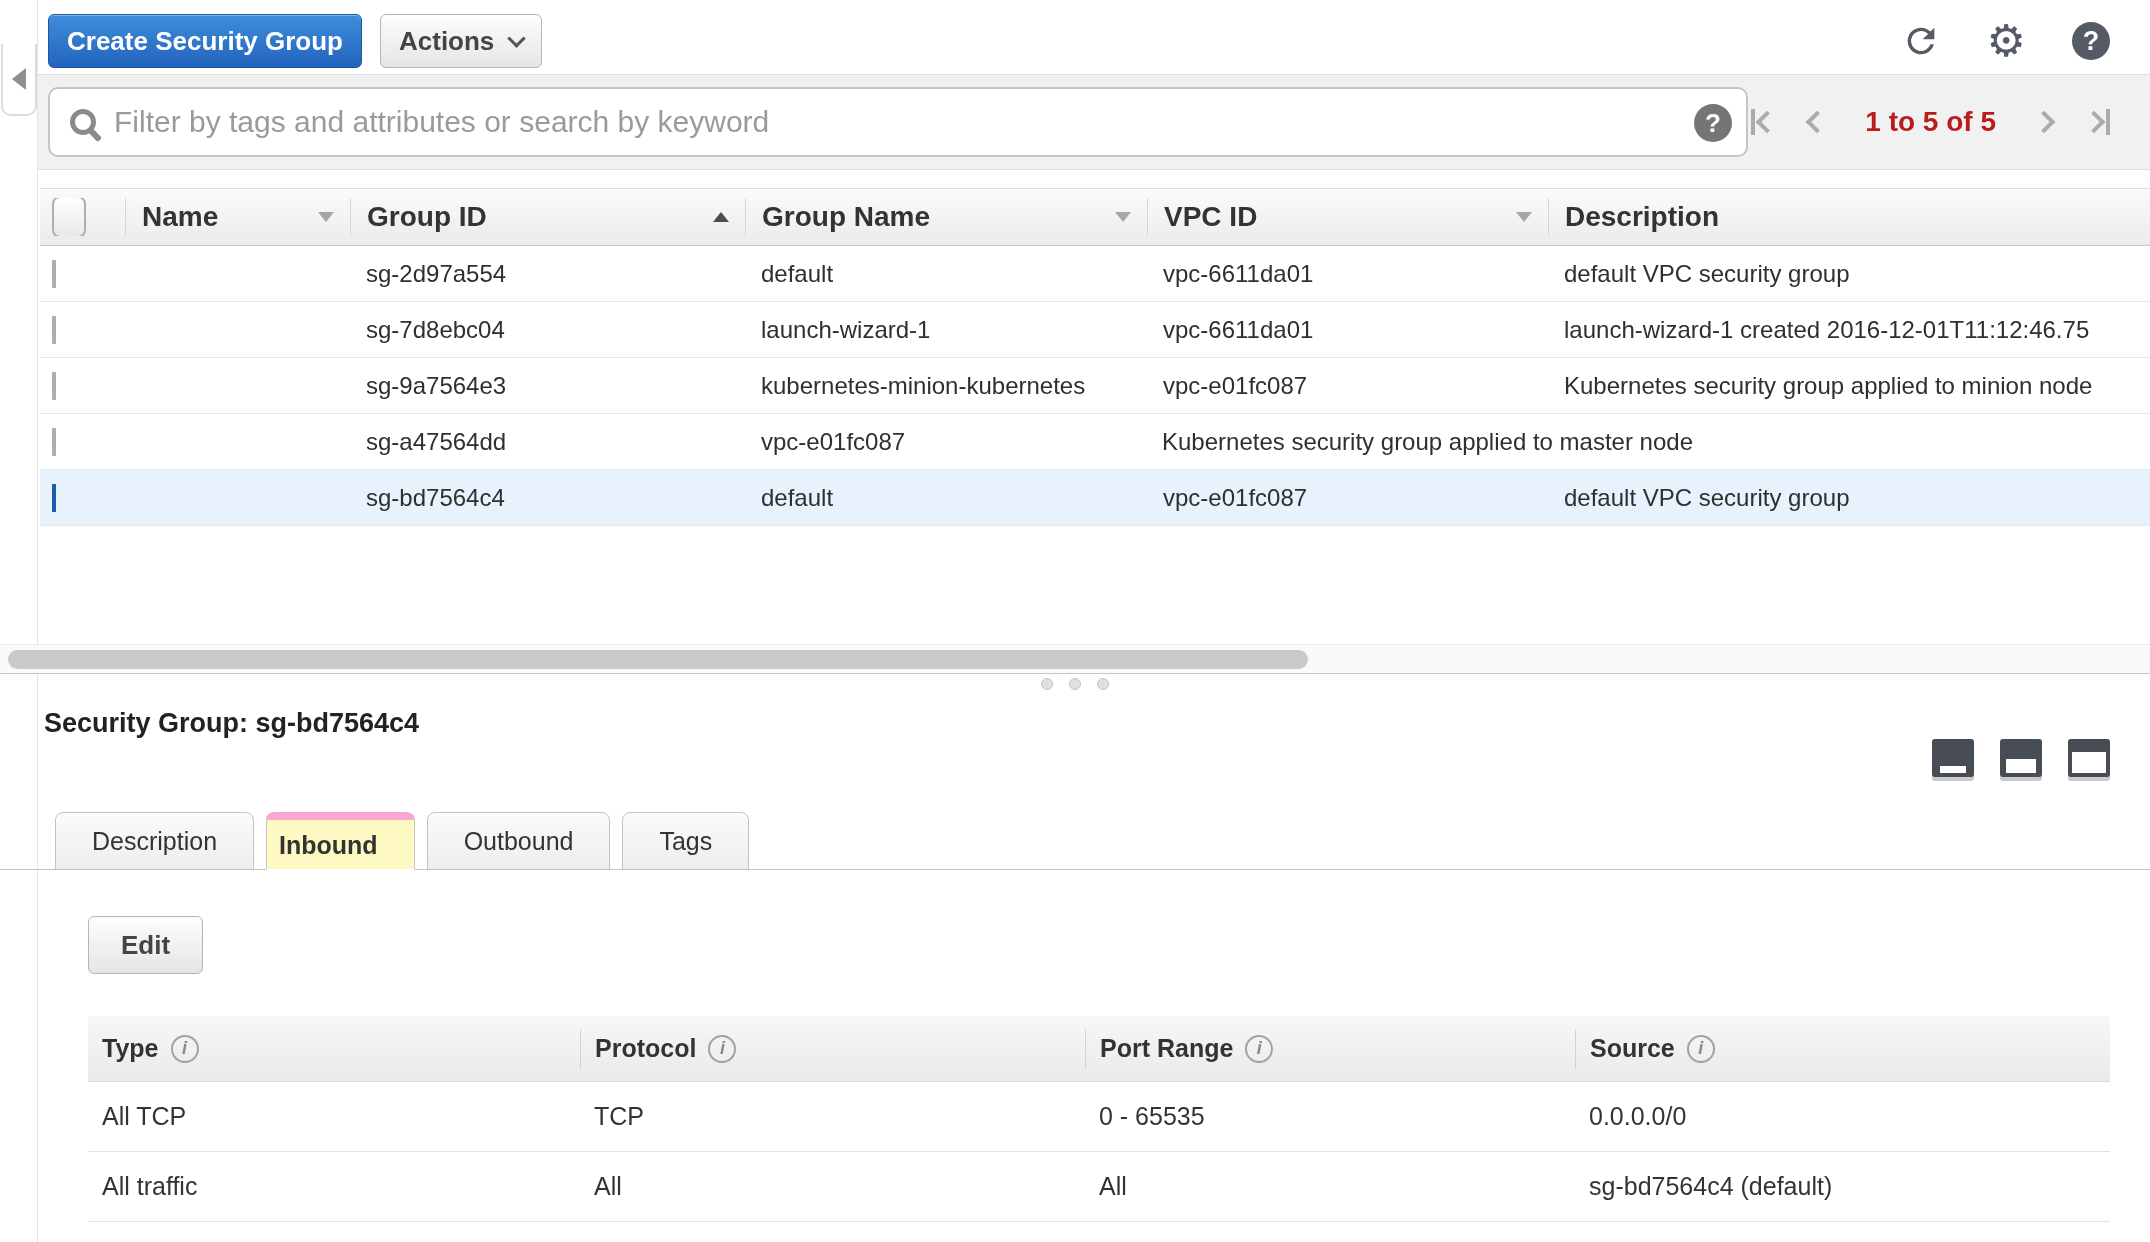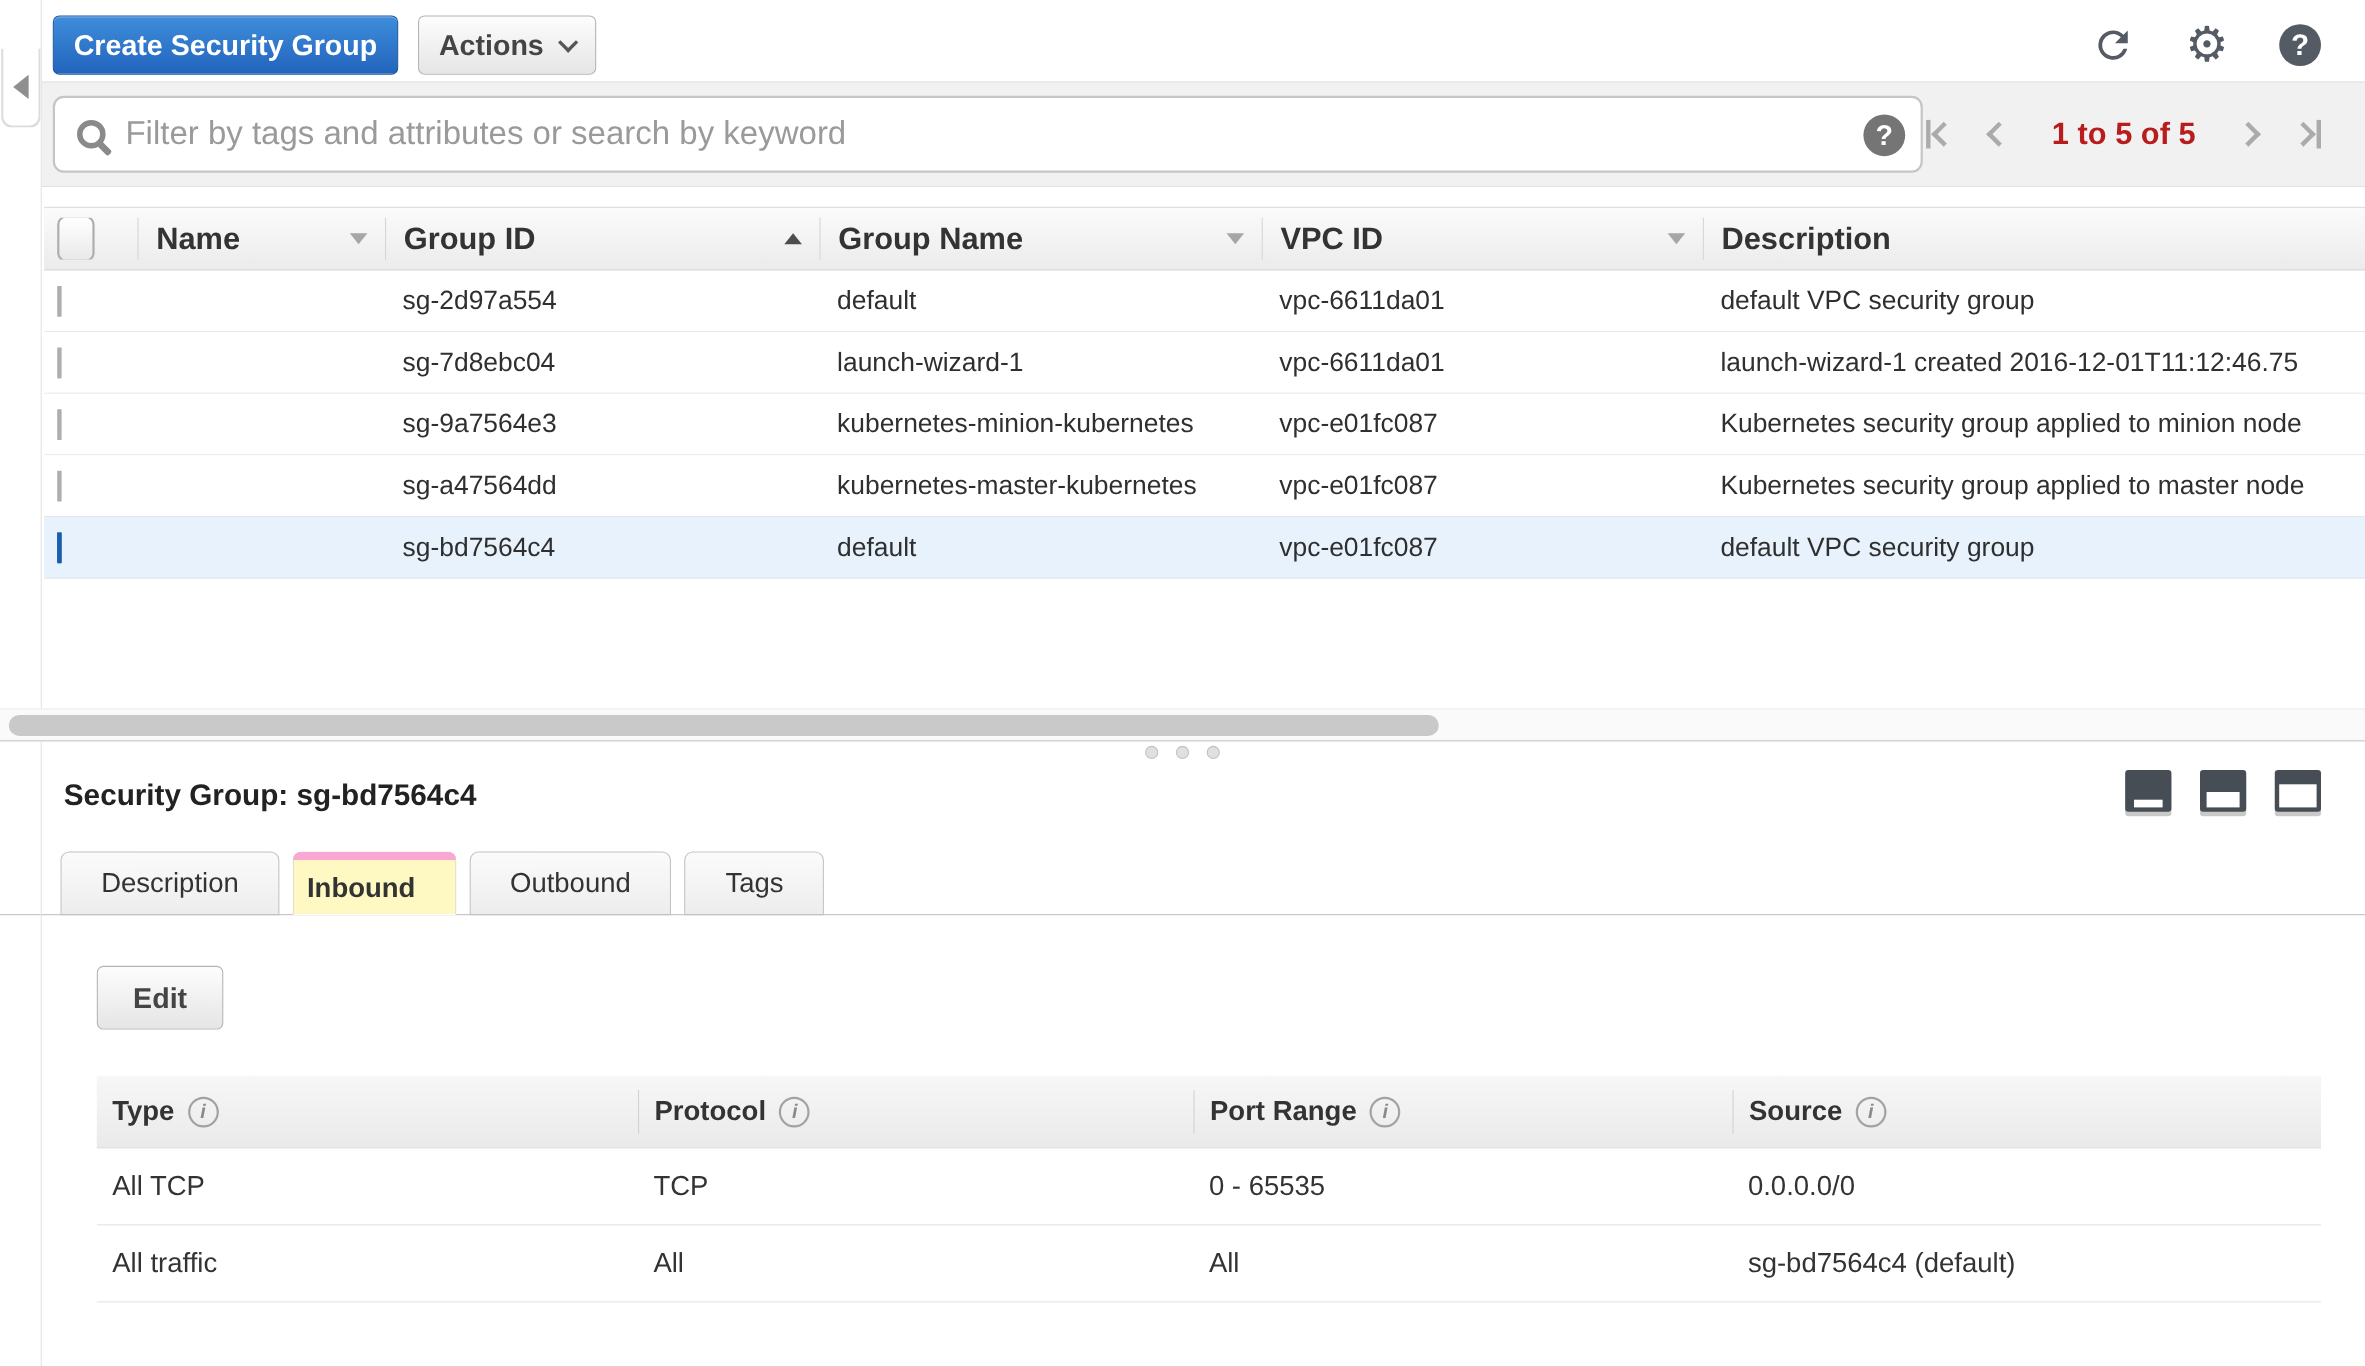--- a/index.html
+++ b/index.html
@@ -80,21 +80,21 @@
 
   
   .hscroll { margin-top:118px; height:30px; background:#fafafa; border-top:1px solid #ececec;
     border-bottom:1px solid #c6c6c6; position:relative; }
   .hthumb { position:absolute; left:8px; top:5px; width:1300px; height:19px; background:#c9c9c9;
     border-radius:10px; cursor:grab; }
   .splitter { height:20px; display:flex; align-items:center; justify-content:center; gap:16px; cursor:row-resize; }
   .dot { width:12px; height:12px; border-radius:50%; background:#e0e0e0; border:1px solid #c2c2c2; }
 
   
-  .details-head { display:flex; align-items:flex-start; padding:6px 40px 0 58px; }
+  .details-head { display:flex; align-items:flex-start; padding:6px 40px 0 44px;flex-direction:column; }
   .details-title { font-size:27px; font-weight:bold; color:#222; padding-top:8px; }
   .layout-icons { margin-left:auto; display:flex; gap:26px; }
   .lay { width:42px; height:38px; background:#474d54; border-radius:3px; position:relative;
     box-shadow:0 4px 0 #c9c9c9; cursor:pointer; }
   .lay::after { content:""; position:absolute; left:50%; transform:translateX(-50%); bottom:4px; background:#fff; }
   .lay.sm::after { width:26px; height:7px; }
   .lay.md::after { width:30px; height:14px; }
   .lay.lg::after { width:34px; height:21px; }
 
   .tabbar { margin-top:34px; padding-left:55px; display:flex; border-bottom:1px solid #c3c3c3; }
@@ -221,21 +221,20 @@
       <div class="cell c-name"></div>
       <div class="cell c-gid">sg-9a7564e3</div>
       <div class="cell c-gname">kubernetes-minion-kubernetes</div>
       <div class="cell c-vpc">vpc-e01fc087</div>
       <div class="cell c-desc">Kubernetes security group applied to minion node</div>
     </div>
     <div class="sg-row">
       <div class="cell c-check"><span class="checkbox"></span></div>
       <div class="cell c-name"></div>
       <div class="cell c-gid">sg-a47564dd</div>
-      <div class="cell c-gname">kubernetes-master-kubernetes</div>
       <div class="cell c-vpc">vpc-e01fc087</div>
       <div class="cell c-desc">Kubernetes security group applied to master node</div>
     </div>
     <div class="sg-row sel">
       <div class="cell c-check"><span class="checkbox checked"></span></div>
       <div class="cell c-name"></div>
       <div class="cell c-gid">sg-bd7564c4</div>
       <div class="cell c-gname">default</div>
       <div class="cell c-vpc">vpc-e01fc087</div>
       <div class="cell c-desc">default VPC security group</div>

